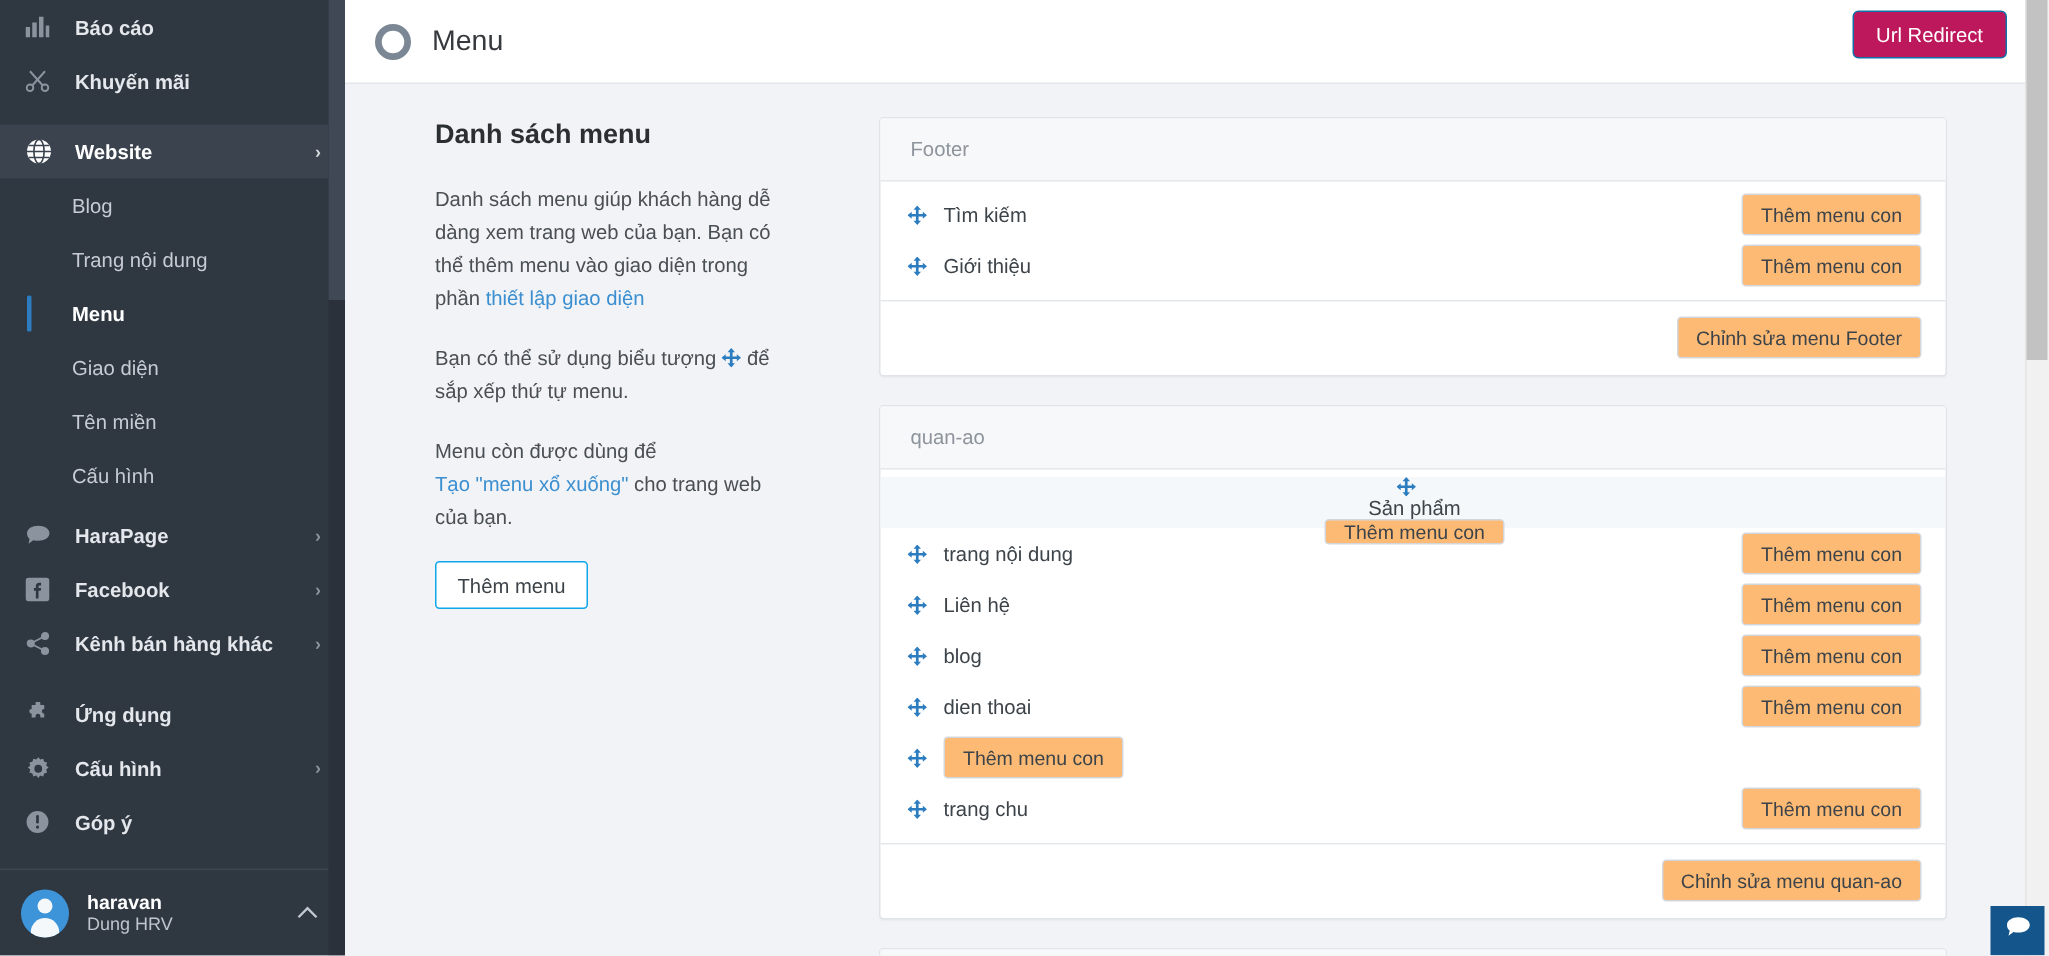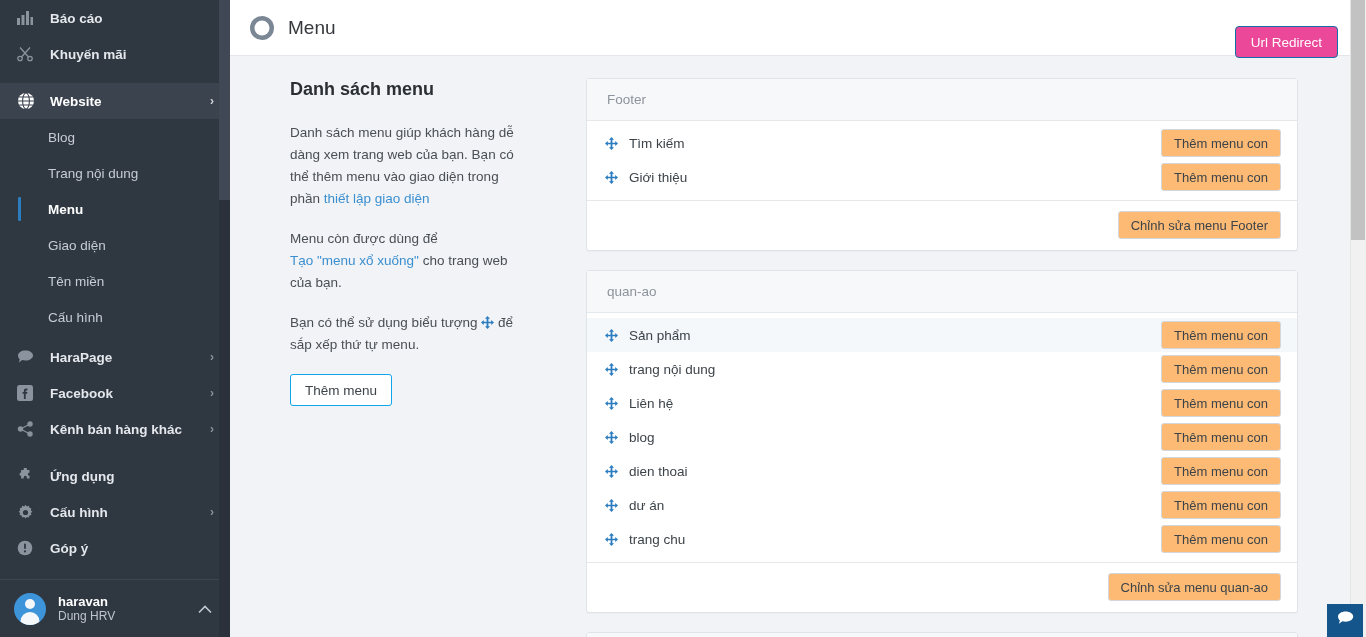--- a/index.html
+++ b/index.html
@@ -120,22 +120,22 @@
     position: relative;
   }
   .page-ic {
     width: 24px; height: 24px; border-radius: 50%;
     background: #7b8794; color: #fff;
     display: inline-flex; align-items: center; justify-content: center;
     margin-right: 14px; flex: 0 0 24px;
   }
   .page-title { font-size: 19px; color: #36393d; font-weight: normal; }
   .btn-primary {
-    position: absolute; right: 28px; top: 26px;
-    background: #ec4899; color: #ffffff;
+    position: absolute; right: 28px; top: 7px;
+    background: #be185d; color: #ffffff;
     border: 1px solid #1070a7; border-radius: 4px;
     height: 32px; padding: 0 15px;
     font-size: 13.5px; cursor: pointer;
     display: inline-flex; align-items: center;
     font-family: "Liberation Sans", sans-serif;
   }
 
   .content {
     display: flex;
     padding: 22px 0 0 0;
@@ -182,21 +182,21 @@
     display: flex; align-items: center;
     padding-left: 20px;
     font-size: 13.5px; color: #8d949c;
   }
   .menu-row {
     display: flex; align-items: center;
     height: 34px;
     padding: 0 16px 0 18px;
     position: relative;
   }
-  .menu-row.hl { background: #f4f8fb; }
+  .menu-row.hl { background: #f4f8fb; flex-direction: column; }
   .row-move { color: #2c7cc0; margin-right: 11px; display: inline-flex; }
   .row-label { font-size: 13.5px; color: #3c4349; flex: 1 1 auto; }
   .btn-sm {
     background: #fdba74; border: 1px solid #d3d7dc; border-radius: 3px;
     height: 28px; padding: 0 12px; font-size: 13px; color: #3c4349;
     cursor: pointer; font-family: "Liberation Sans", sans-serif;
     display: inline-flex; align-items: center; white-space: nowrap;
   }
   .card-rows { padding: 5px 0 6px 0; }
   .card-foot {
@@ -389,28 +389,28 @@
     <div class="content">
 
       <div class="col-left">
         <h2>Danh sách menu</h2>
 
         <p>
           <span>Danh sách menu giúp khách hàng dễ dàng xem trang web của bạn. Bạn có thể thêm menu vào giao diện trong phần </span><a>thiết lập giao diện</a>
         </p>
 
         <p>
-          <span>Menu còn được dùng để</span><br>
-          <a>Tạo "menu xổ xuống"</a><span> cho trang web của bạn.</span>
-        </p>
-
-        <p>
           <span>Bạn có thể sử dụng biểu tượng </span><span class="move-inline"><svg width="13" height="13" viewBox="0 0 13 13" fill="currentColor" style="vertical-align:-2px">
                 <path d="M6.5 0 L9 2.8 H7.4 V5.7 H10.2 V4.1 L13 6.5 L10.2 8.9 V7.3 H7.4 V10.2 H9 L6.5 13 L4 10.2 H5.6 V7.3 H2.8 V8.9 L0 6.5 L2.8 4.1 V5.7 H5.6 V2.8 H4 Z"></path>
               </svg></span><span> để sắp xếp thứ tự menu.</span>
+        </p>
+
+        <p>
+          <span>Menu còn được dùng để</span><br>
+          <a>Tạo "menu xổ xuống"</a><span> cho trang web của bạn.</span>
         </p>
 
         <button class="btn-default">Thêm menu</button>
       </div>
 
       <div class="col-right">
 
         <div class="card">
           <div class="card-head">Footer</div>
           <div class="card-rows">
@@ -485,21 +485,20 @@
               </span>
               <span class="row-label">dien thoai</span>
               <button class="btn-sm">Thêm menu con</button>
             </div>
             <div class="menu-row">
               <span class="row-move">
                 <svg width="13" height="13" viewBox="0 0 13 13" fill="currentColor">
                     <path d="M6.5 0 L9 2.8 H7.4 V5.7 H10.2 V4.1 L13 6.5 L10.2 8.9 V7.3 H7.4 V10.2 H9 L6.5 13 L4 10.2 H5.6 V7.3 H2.8 V8.9 L0 6.5 L2.8 4.1 V5.7 H5.6 V2.8 H4 Z"></path>
                   </svg>
               </span>
-              <span class="row-label">dư án</span>
               <button class="btn-sm">Thêm menu con</button>
             </div>
             <div class="menu-row">
               <span class="row-move">
                 <svg width="13" height="13" viewBox="0 0 13 13" fill="currentColor">
                     <path d="M6.5 0 L9 2.8 H7.4 V5.7 H10.2 V4.1 L13 6.5 L10.2 8.9 V7.3 H7.4 V10.2 H9 L6.5 13 L4 10.2 H5.6 V7.3 H2.8 V8.9 L0 6.5 L2.8 4.1 V5.7 H5.6 V2.8 H4 Z"></path>
                   </svg>
               </span>
               <span class="row-label">trang chu</span>
               <button class="btn-sm">Thêm menu con</button>

